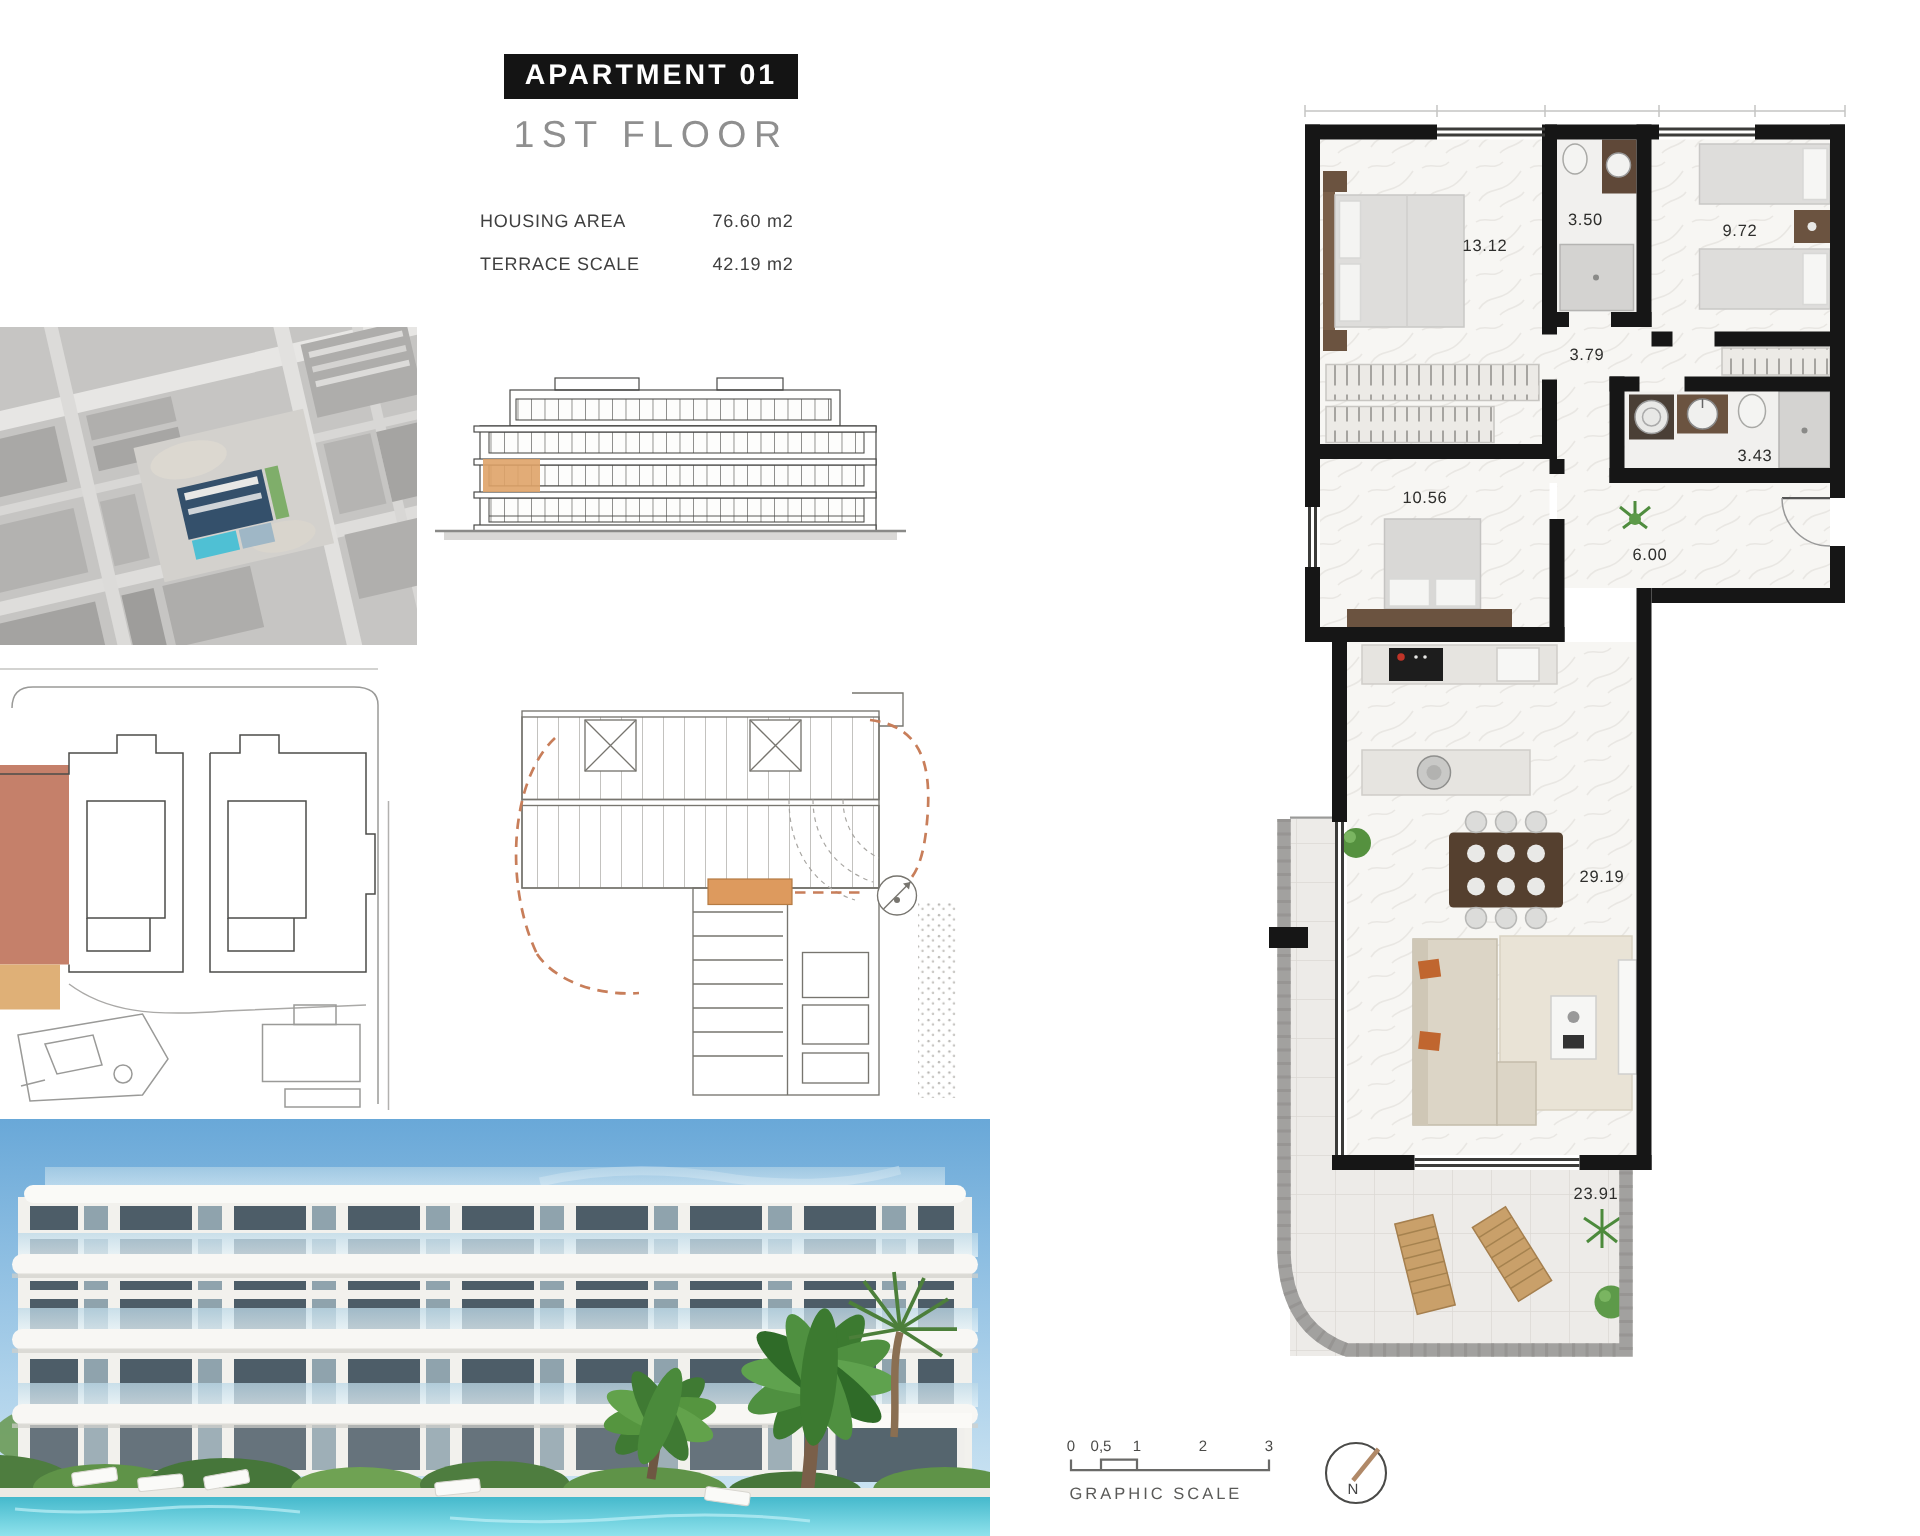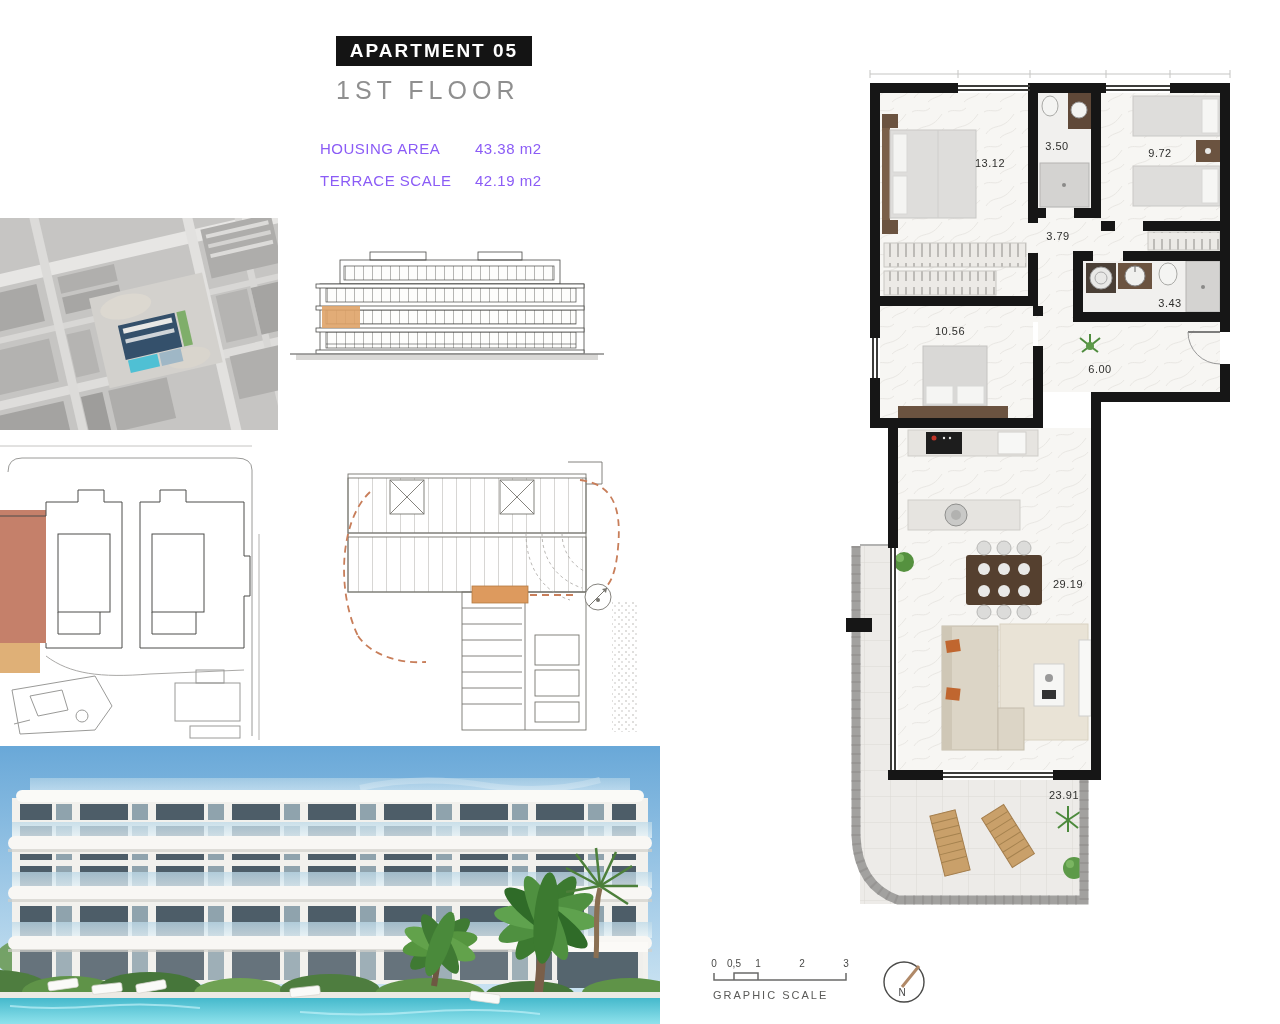--- a/index.html
+++ b/index.html
@@ -1,41 +1,41 @@
 <!DOCTYPE html>
 <html><head>
 <meta charset="utf-8">
 <style>
   html,body{margin:0;padding:0}
   body{width:1280px;height:1024px;position:relative;background:#ffffff;
        font-family:"Liberation Sans",sans-serif;overflow:hidden}
   .abs{position:absolute}
   .title-box{left:336px;top:36px;width:196px;height:30px;background:#141414;color:#fff;
      display:flex;align-items:center;justify-content:center;font-size:19px;font-weight:bold;letter-spacing:2px}
-  .floor-label{left:336px;top:76px;width:196px;font-size:25px;color:#8f8f8f;letter-spacing:5px}
-  .areas{left:320px;top:140px;width:270px;font-size:15px;color:#8b5cf6;letter-spacing:.5px}
+  .floor-label{left:336px;top:76px;width:196px;text-align:center;font-size:25px;color:#8f8f8f;letter-spacing:5px}
+  .areas{left:320px;top:140px;width:270px;font-size:12px;color:#404040;letter-spacing:.5px}
   .area-row{display:flex;margin-bottom:15px}
   .area-row .lbl{width:155px}
   svg text{font-family:"Liberation Sans",sans-serif}
   .dim{font-size:11px;fill:#2e2e2c;letter-spacing:.5px;text-anchor:middle}
   .scale-txt{font-size:10px;fill:#4a4a48;text-anchor:middle}
   .scale-cap{font-size:11px;fill:#5a5a58;letter-spacing:2px}
 </style>
 </head>
 <body>
 
 <div class="abs title-box">
-  <span>APARTMENT 05</span>
+  <span>APARTMENT 01</span>
 </div>
 <div class="abs floor-label">1ST FLOOR</div>
 
 <div class="abs areas">
   <div class="area-row">
     <span class="lbl">HOUSING AREA</span>
-    <span>43.38 m2</span>
+    <span>76.60 m2</span>
   </div>
   <div class="area-row">
     <span class="lbl">TERRACE SCALE</span>
     <span>42.19 m2</span>
   </div>
 </div>
 
 <svg class="abs" style="left:0;top:218px" width="278" height="212" viewBox="0 0 278 212">
   <rect width="278" height="212" fill="#c6c5c3"></rect>
   <g transform="rotate(-13 139 106)">

